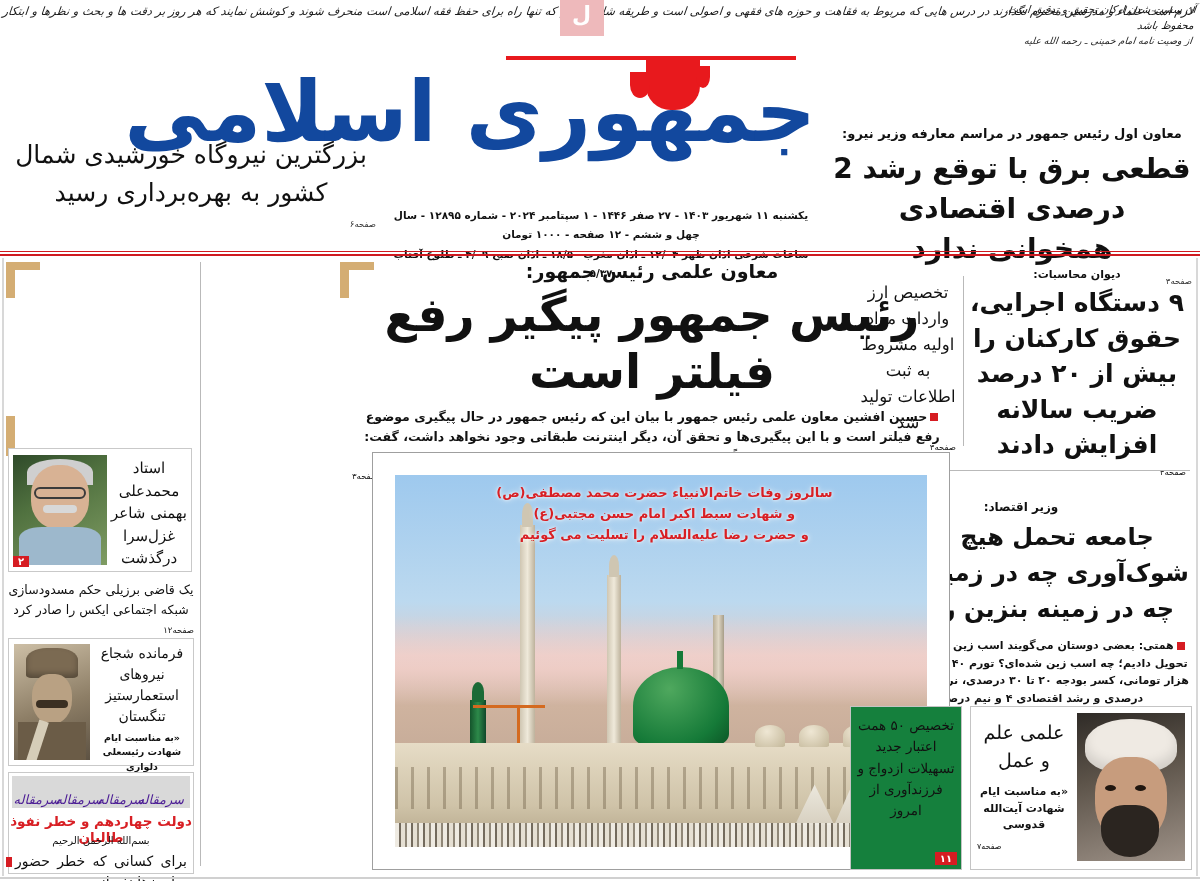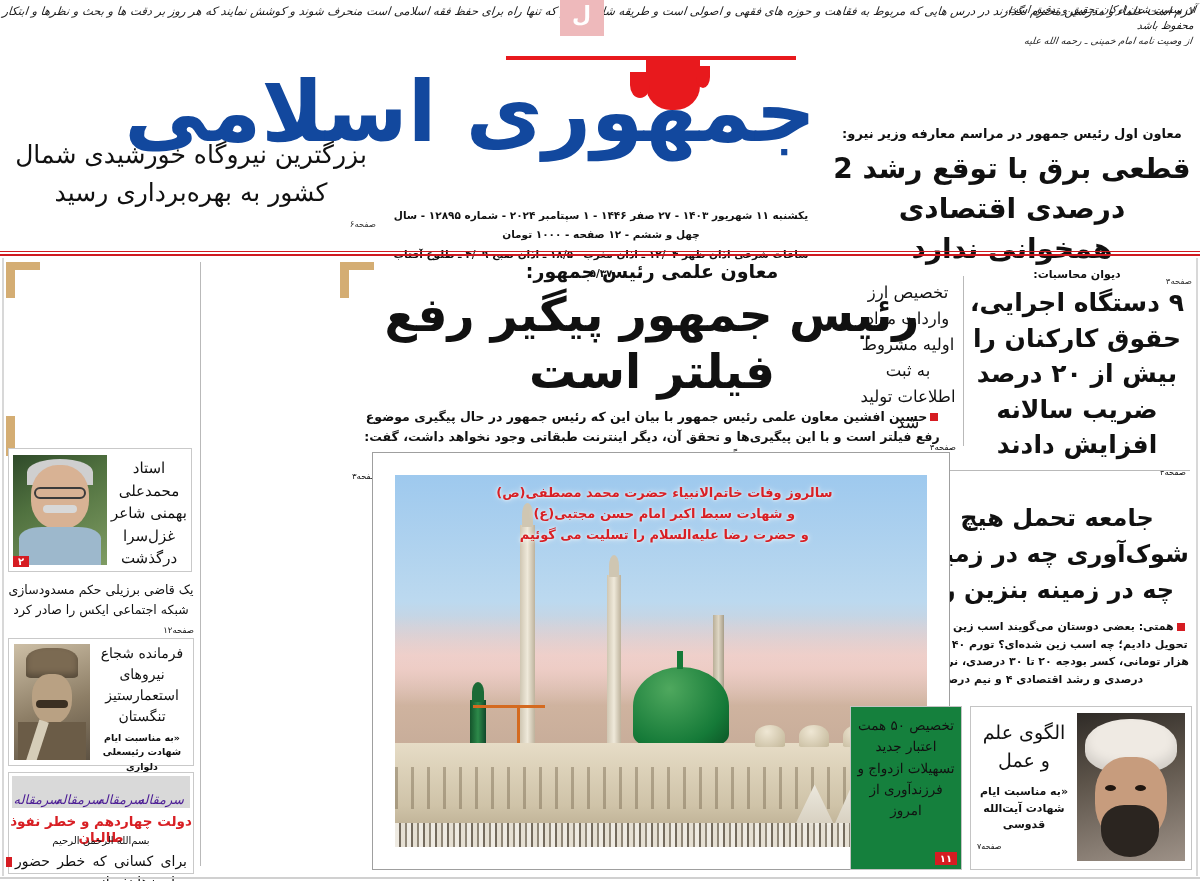--- a/index.html
+++ b/index.html
@@ -511,20 +511,21 @@
   <div class="vline-a"></div>
 
   <div class="col-arz">
     <div class="hl">تخصیص ارز واردات مواد اولیه مشروط به ثبت اطلاعات تولید شد</div>
     <div class="pg">صفحه۳</div>
   </div>
 
   <div class="hrule-a"></div>
 
   <div class="col-eco">
+    <div class="kicker">وزیر اقتصاد:</div>
     <div class="hl">جامعه تحمل هیچ اقدام شوک‌آوری چه در زمینه ارز و چه در زمینه بنزین را ندارد</div>
     <div class="body"><span class="deck-mark"></span><span>همتی: بعضی دوستان می‌گویند اسب زین شده به این دولت تحویل دادیم؛ چه اسب زین شده‌ای؟ تورم ۴۰ درصد، نرخ ارز ۶۰ هزار تومانی، کسر بودجه ۲۰ تا ۳۰ درصدی، نرخ بیکاری ۱۲ تا ۱۳ درصدی و رشد اقتصادی ۴ و نیم درصدی داریم</span></div>
     <div class="pg">صفحه۱۱</div>
   </div>
 
   <div class="lead">
     <div class="kicker">معاون علمی رئیس جمهور:</div>
     <div class="hl">رئیس جمهور پیگیر رفع فیلتر است</div>
     <div class="deck"><span class="deck-mark"></span><span>حسین افشین معاون علمی رئیس جمهور با بیان این که رئیس جمهور در حال پیگیری موضوع رفع فیلتر است و با این پیگیری‌ها و تحقق آن، دیگر اینترنت طبقاتی وجود نخواهد داشت، گفت: شخصاً با اینترنت طبقاتی موافق نیستم</span></div>
     <div class="pg">صفحه۳</div>
@@ -557,21 +558,21 @@
 
   <div class="box-olgoo">
     <div class="olgoo-photo">
       <div class="turban"></div>
       <div class="face"></div>
       <div class="eye l"></div>
       <div class="eye r"></div>
       <div class="beard"></div>
     </div>
     <div class="olgoo-text">
-      <div class="hl">الگوی علم و عمل</div>
+      <div class="hl">علمی علم و عمل</div>
       <div class="sub">«به مناسبت ایام شهادت آیت‌الله قدوسی</div>
       <div class="pg">صفحه۷</div>
     </div>
   </div>
 
   <div class="box-tas">
     <div class="hl">تخصیص ۵۰ همت اعتبار جدید تسهیلات ازدواج و فرزندآوری از امروز</div>
     <div class="badge-red">۱۱</div>
   </div>
 

